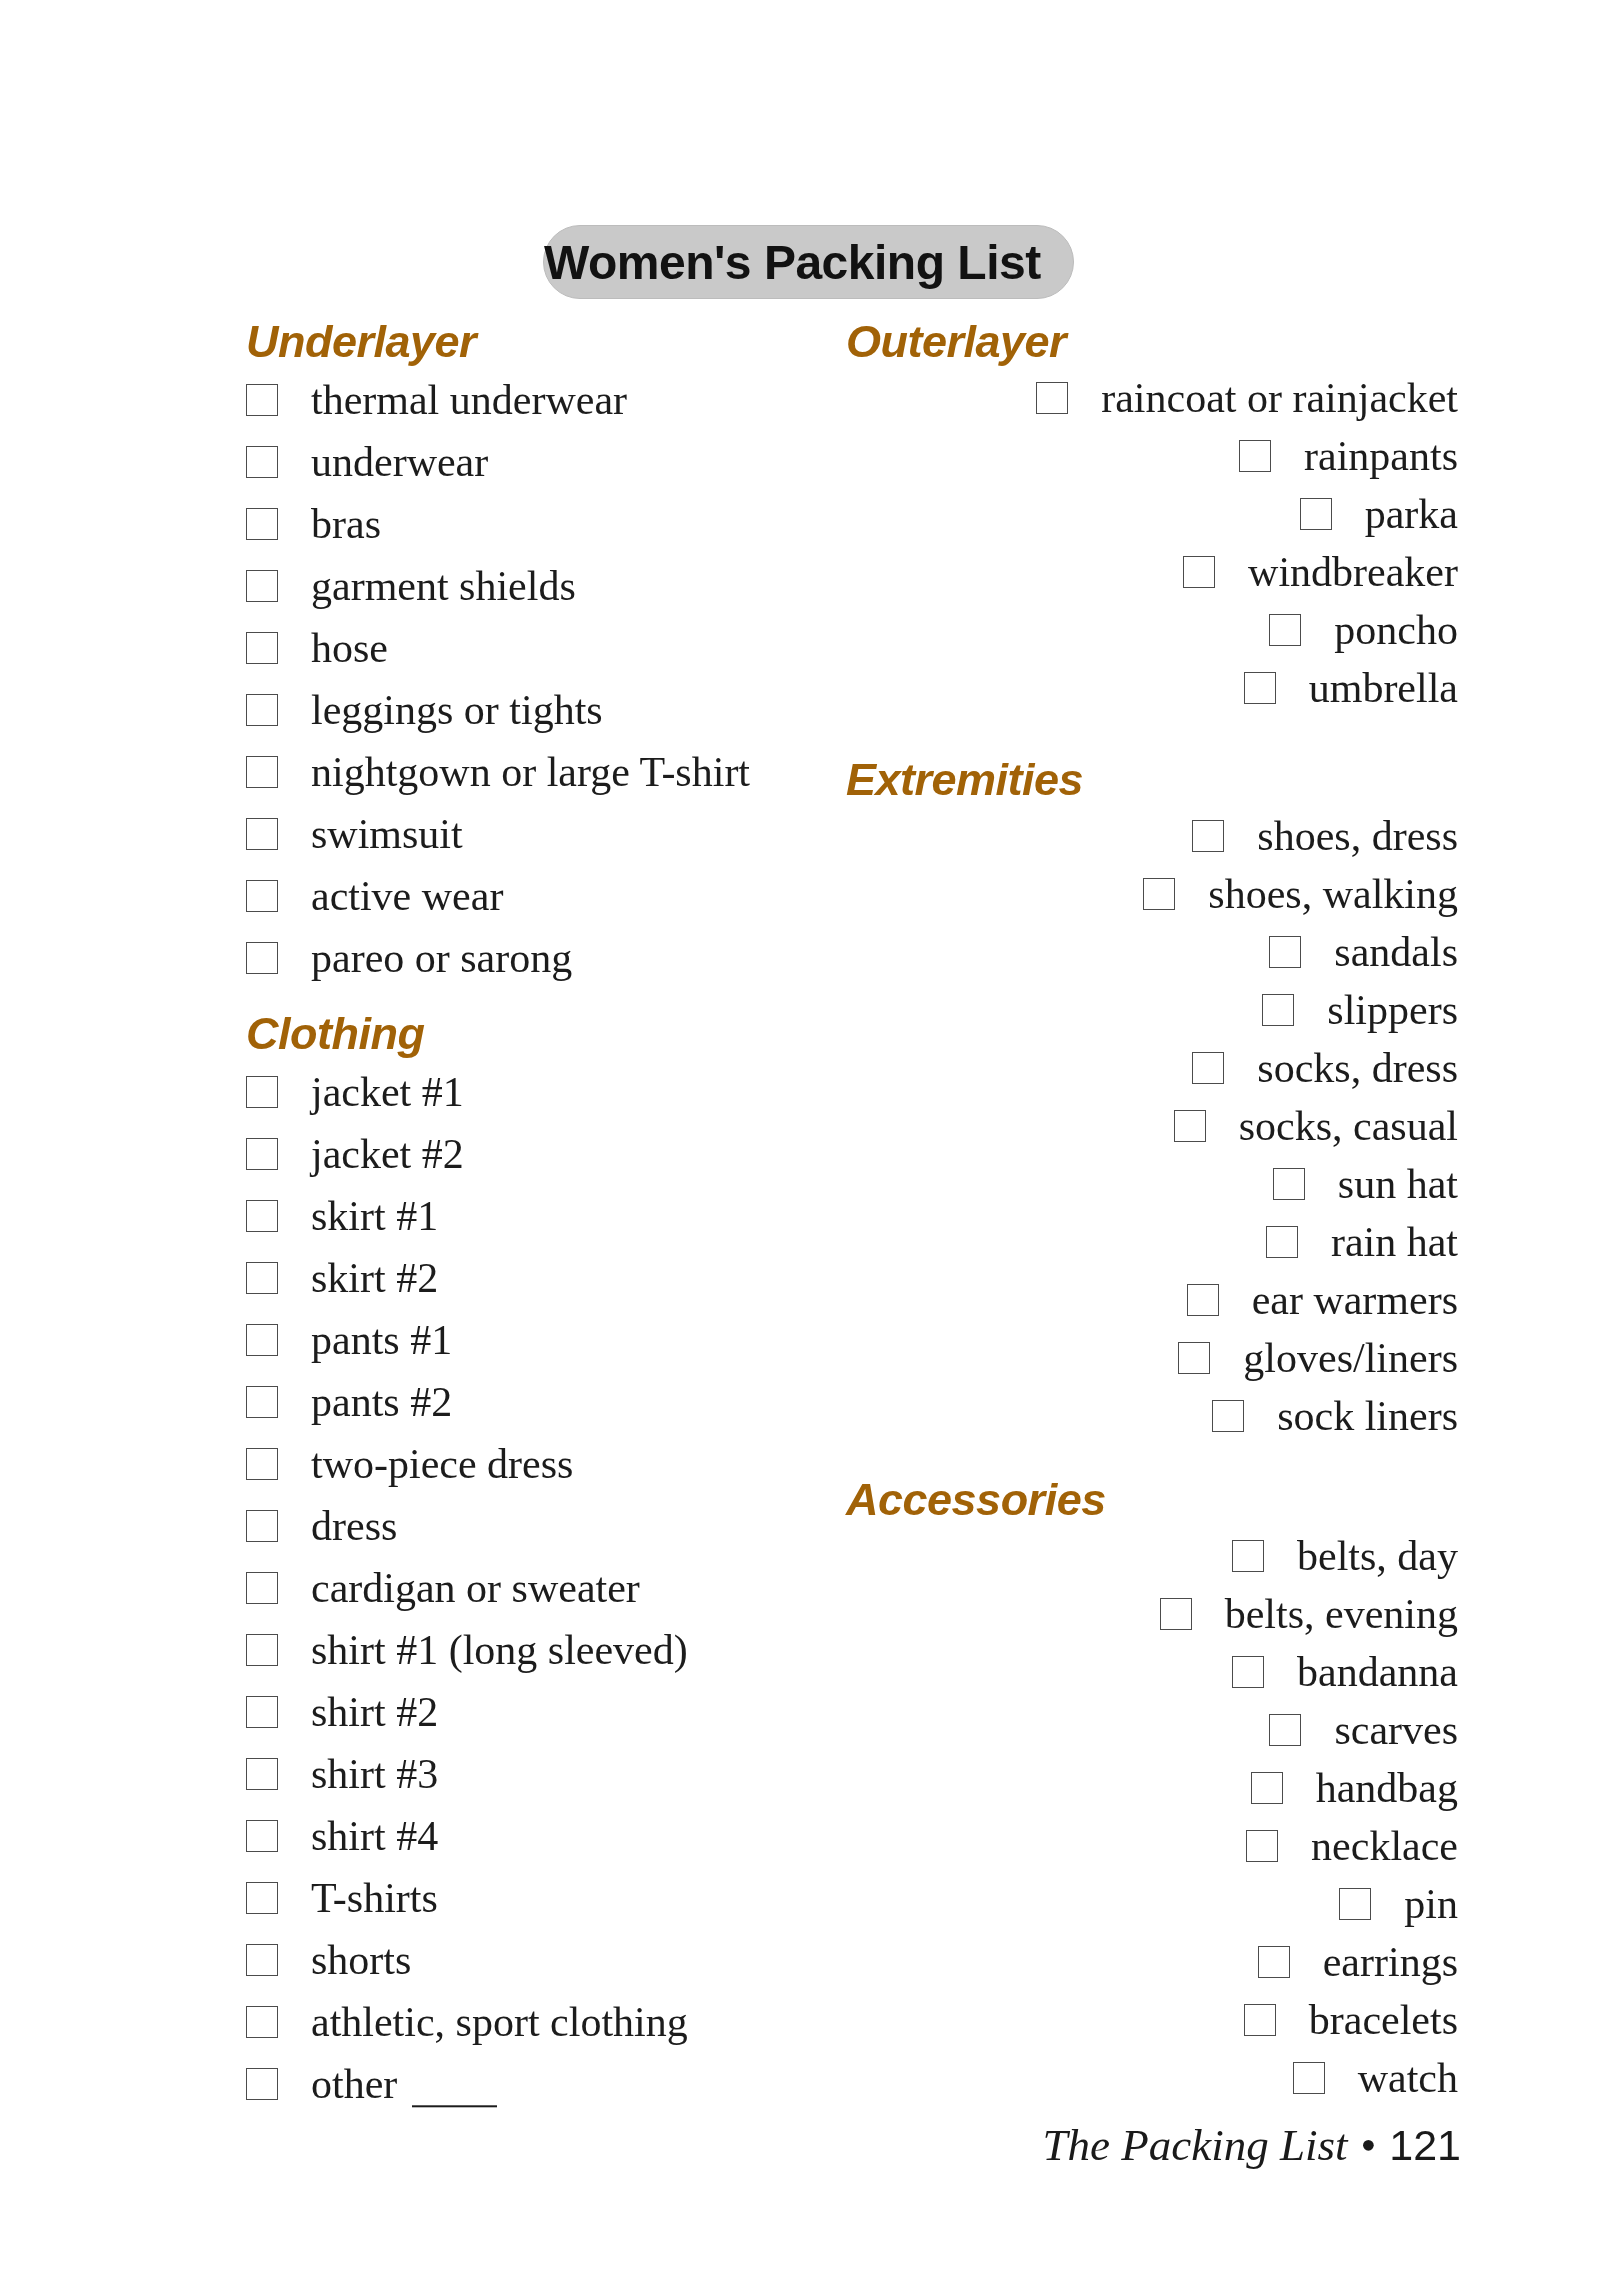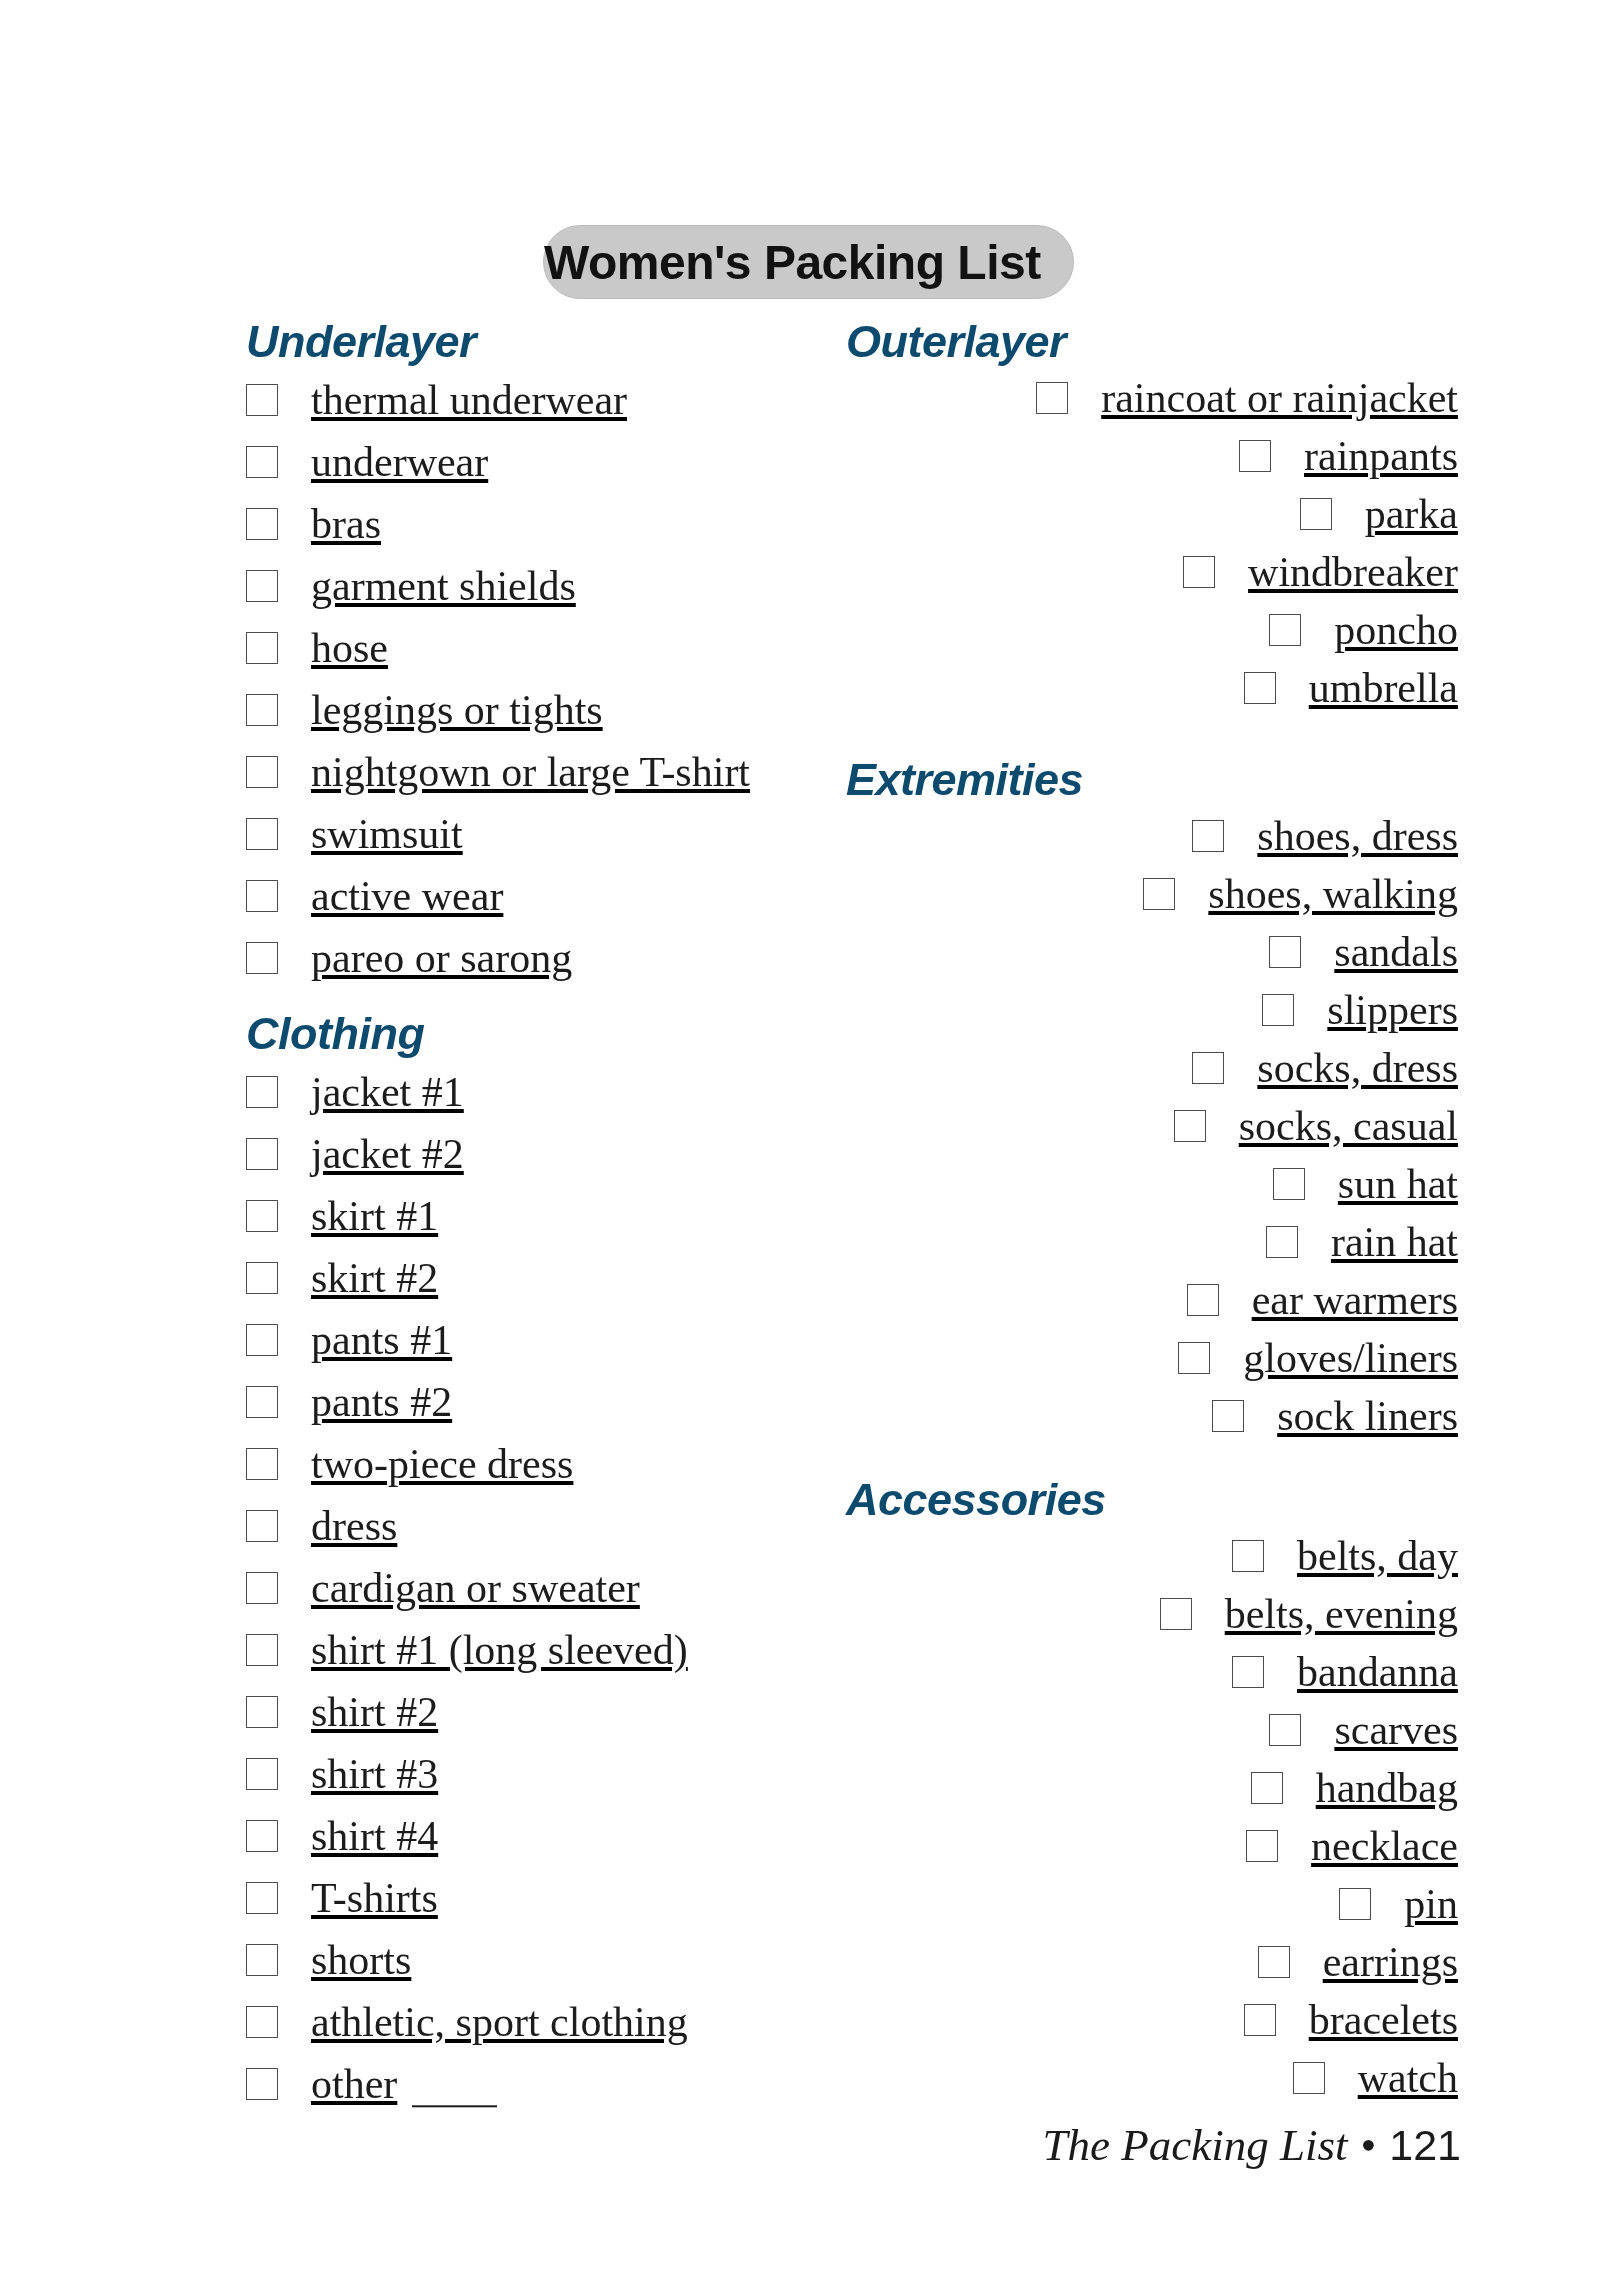--- a/index.html
+++ b/index.html
@@ -10,27 +10,27 @@
               border-radius:37px;background:#c9c9c9;border:0.9px solid #bcbcbc;
               display:flex;align-items:center;box-sizing:border-box;}
   .title-text{font-family:"Liberation Sans",sans-serif;font-weight:700;font-size:48px;
               letter-spacing:-0.5px;color:#121212;white-space:nowrap;}
 
   .column{position:absolute;top:315px;}
   .column.left{left:246px;width:575px;}
   .column.right{left:846px;width:612px;}
 
   .section-heading{font-family:"Liberation Sans",sans-serif;font-weight:700;font-style:italic;
-                   font-size:45px;line-height:54px;letter-spacing:-0.5px;color:#0c4a6e;
+                   font-size:45px;line-height:54px;letter-spacing:-0.5px;color:#a16207;
                    white-space:nowrap;}
   [data-name="section-heading-clothing"]{margin-top:18px;}
   [data-name="section-heading-extremities"]{margin-top:36px;}
   [data-name="section-heading-accessories"]{margin-top:28px;}
 
-  .item-row{display:flex;align-items:center;text-decoration:underline;}
+  .item-row{display:flex;align-items:center;}
   .column.left .item-row{height:62px;}
   .column.right .item-row{height:58px;justify-content:flex-end;}
 
   .checkbox{box-sizing:border-box;width:32px;height:32px;border:1.9px solid #4c4c4c;
             background:#ffffff;flex:0 0 auto;}
   .item-label{margin-left:33px;font-size:42px;line-height:1.1;color:#1c1c1c;white-space:nowrap;}
 
   .blank-line{display:inline-block;width:85px;height:28px;margin-left:15px;
               border-bottom:2.8px solid #1c1c1c;transform:translateY(8.3px);}
 

